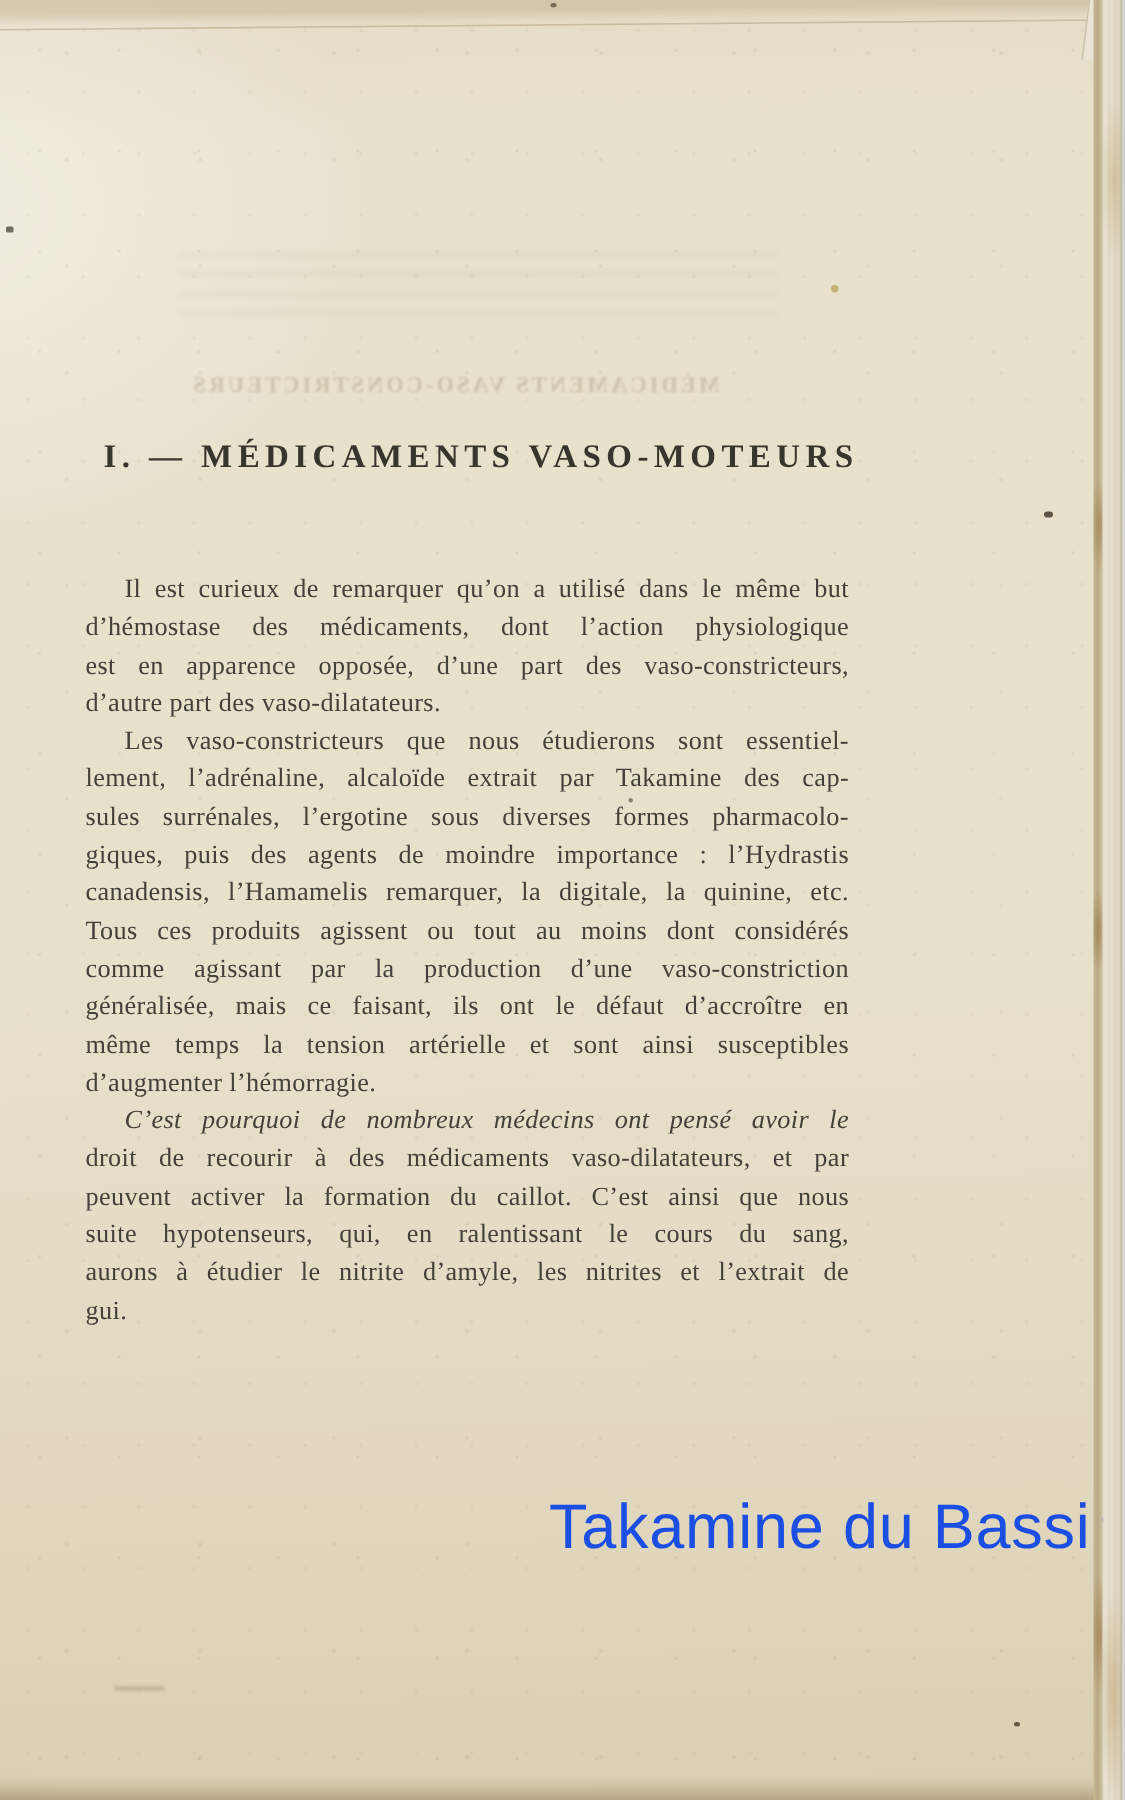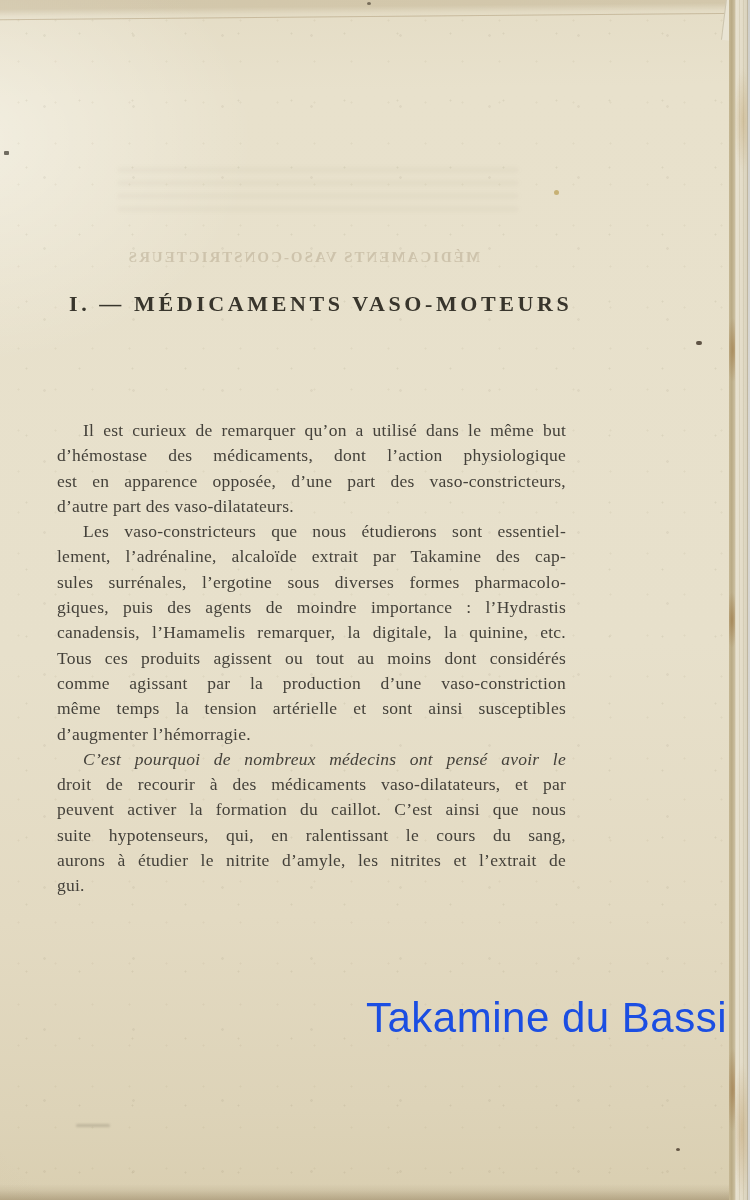--- a/index.html
+++ b/index.html
@@ -79,21 +79,21 @@
     letter-spacing:2px;color:rgba(130,113,80,0.26);
     filter:blur(0.7px);white-space:nowrap;
   }
   
   .heading{
     position:absolute;left:69px;top:290px;width:500px;
     font:bold 22px/28px "Liberation Serif", serif;
     letter-spacing:3.6px;color:#38352c;white-space:nowrap;
   }
   .text-block{
-    position:absolute;left:57px;top:380px;width:509px;margin-top:38px;
+    position:absolute;left:57px;top:380px;width:509px;
   }
   .line{
     font:17.5px/25.3px "Liberation Serif", serif;
     color:#44413a;letter-spacing:0.25px;
     text-align:justify;text-align-last:justify;
     height:25.3px;overflow:visible;white-space:normal;
   }
   .line.first{text-indent:26px;}
   .line.last{text-align-last:left;}
   
@@ -133,20 +133,21 @@
       <div class="line" style="color: rgb(68, 65, 58);">est en apparence opposée, d’une part des vaso-constricteurs,</div>
       <div class="line last" style="color: rgb(68, 65, 58);">d’autre part des vaso-dilatateurs.</div>
 
       <div class="line first" style="color: rgb(68, 65, 58);">Les vaso-constricteurs que nous étudierons sont essentiel-</div>
       <div class="line" style="color: rgb(68, 65, 58);">lement, l’adrénaline, alcaloïde extrait par Takamine des cap-</div>
       <div class="line" style="color: rgb(68, 65, 58);">sules surrénales, l’ergotine sous diverses formes pharmacolo-</div>
       <div class="line" style="color: rgb(68, 65, 58);">giques, puis des agents de moindre importance : l’Hydrastis</div>
       <div class="line" style="color: rgb(68, 65, 58);">canadensis, l’Hamamelis remarquer, la digitale, la quinine, etc.</div>
       <div class="line" style="color: rgb(68, 65, 58);">Tous ces produits agissent ou tout au moins dont considérés</div>
       <div class="line" style="color: rgb(68, 65, 58);">comme agissant par la production d’une vaso-constriction</div>
+      <div class="line" style="color: rgb(68, 65, 58);">généralisée, mais ce faisant, ils ont le défaut d’accroître en</div>
       <div class="line" style="color: rgb(68, 65, 58);">même temps la tension artérielle et sont ainsi susceptibles</div>
       <div class="line last" style="color: rgb(68, 65, 58);">d’augmenter l’hémorragie.</div>
 
       <div class="line first" style="color: rgb(68, 65, 58); font-style: italic;">C’est pourquoi de nombreux médecins ont pensé avoir le</div>
       <div class="line" style="color: rgb(68, 65, 58);">droit de recourir à des médicaments vaso-dilatateurs, et par</div>
       <div class="line" style="color: rgb(68, 65, 58);">peuvent activer la formation du caillot. C’est ainsi que nous</div>
       <div class="line" style="color: rgb(68, 65, 58);">suite hypotenseurs, qui, en ralentissant le cours du sang,</div>
       <div class="line" style="color: rgb(68, 65, 58);">aurons à étudier le nitrite d’amyle, les nitrites et l’extrait de</div>
       <div class="line last" style="color: rgb(68, 65, 58);">gui.</div>
     </div>

